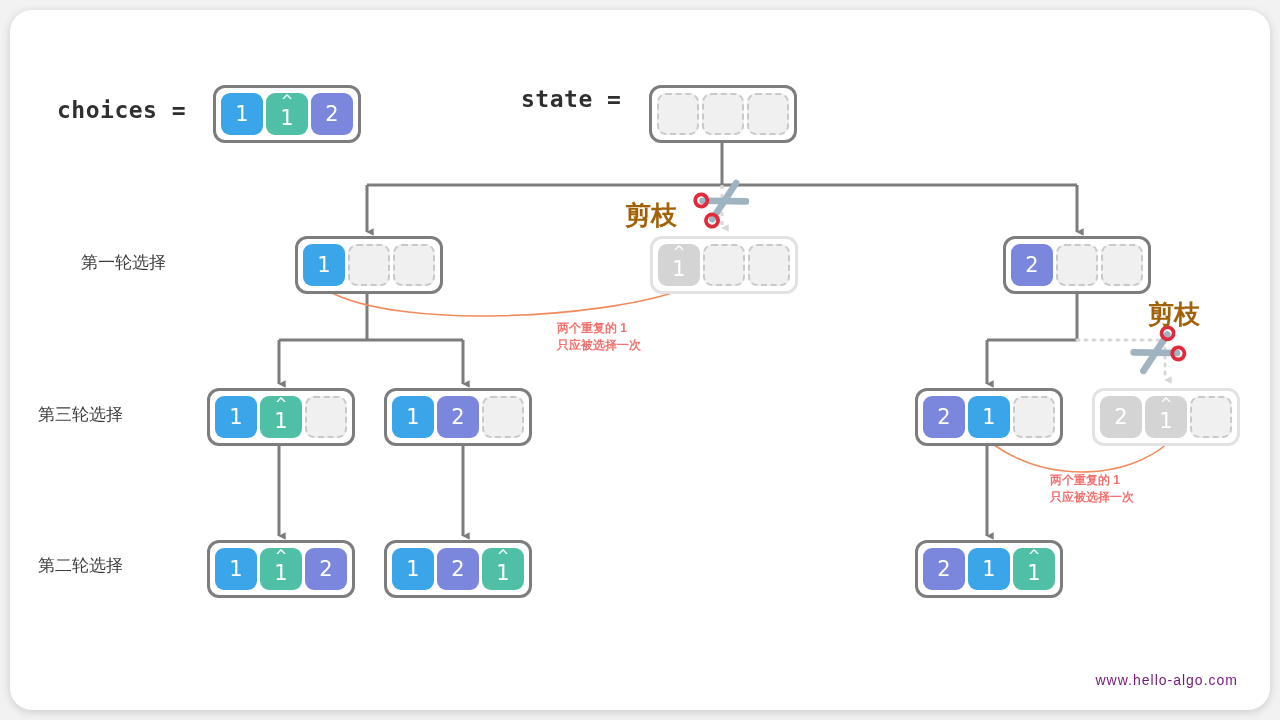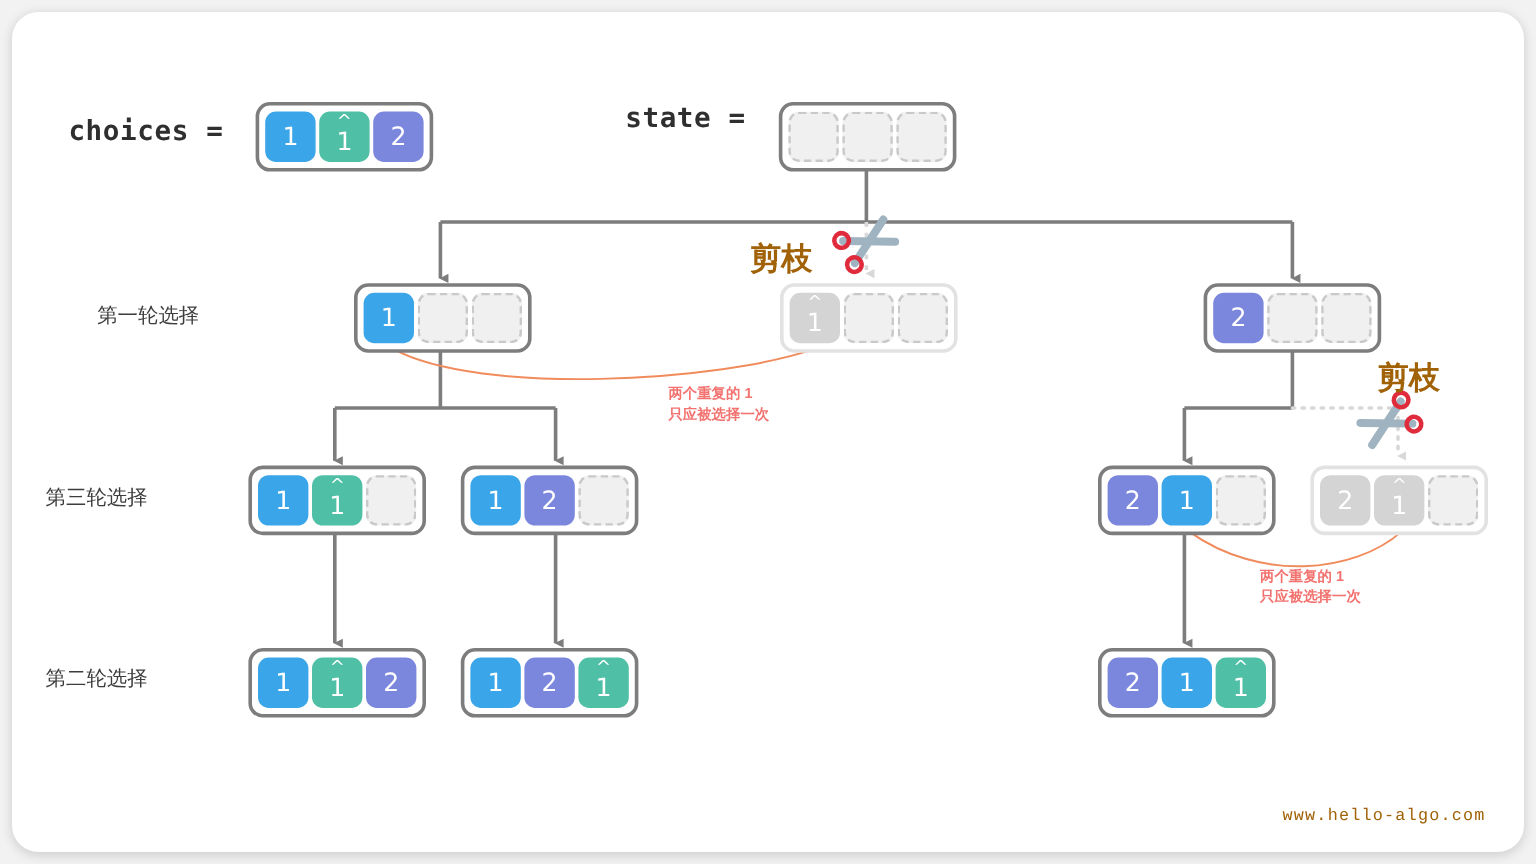--- a/index.html
+++ b/index.html
@@ -68,23 +68,23 @@
     font-size: 26px;
     font-weight: bold;
     color: #a16207;
     white-space: nowrap;
     text-align: right;
   }
   #watermark {
     position: absolute;
     right: 42px;
     bottom: 32px;
-    font-family: Liberation Mono, monospace;
+    font-family: Liberation Sans, sans-serif;
     font-size: 14px;
-    color: #a16207;
+    color: #701a75;
     letter-spacing: 1px;
   }
 
   
   .node {
     position: absolute;
     display: flex;
     align-items: center;
     padding: 5px;
     gap: 3px;

